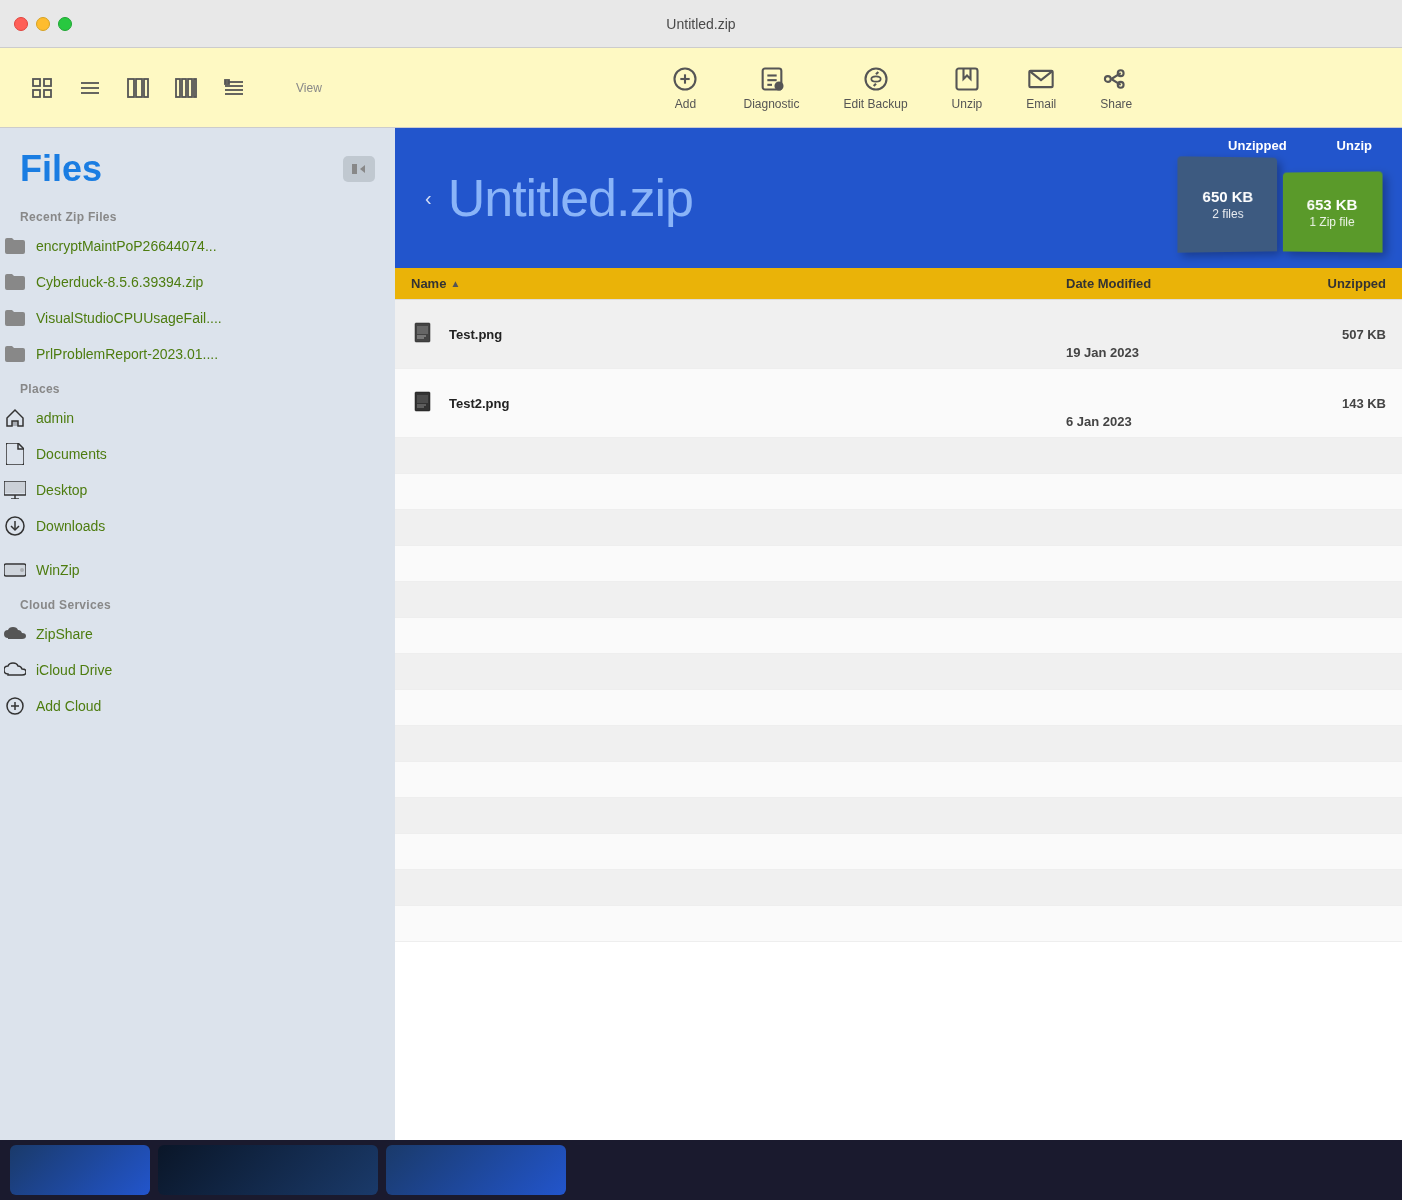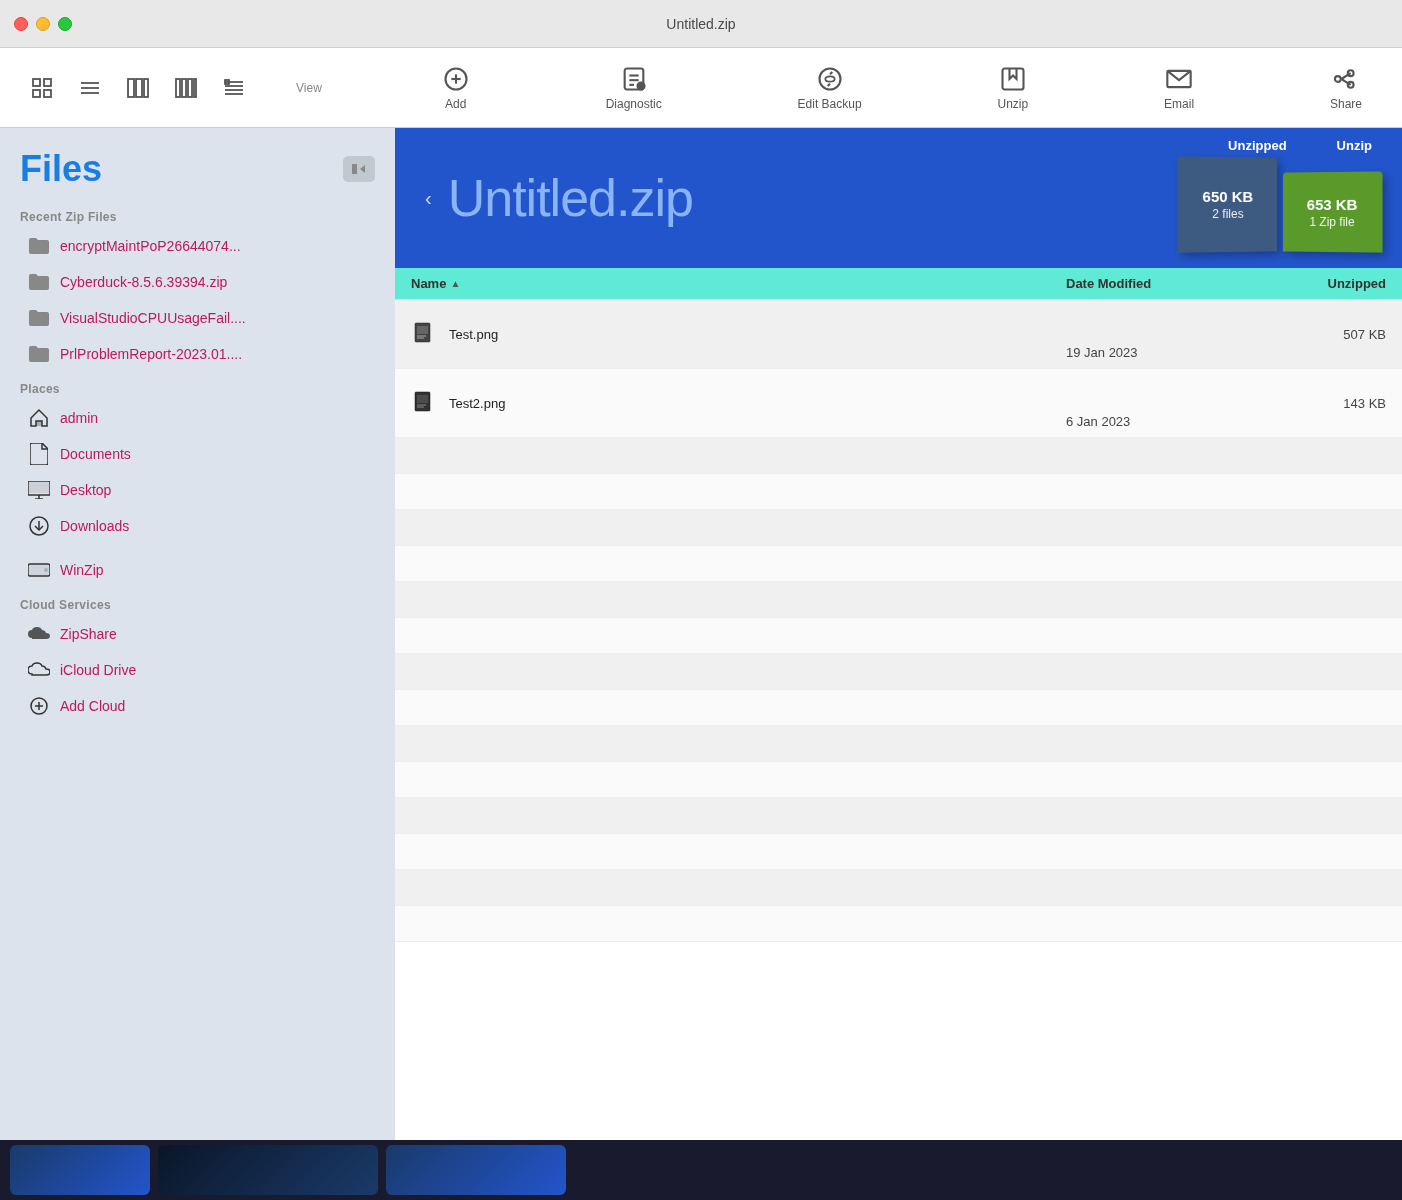--- a/index.html
+++ b/index.html
@@ -39,21 +39,21 @@
     .win-max { background: #28c840; border: 1px solid #20a534; }
     .title-text {
       font-size: 14px;
       color: #4a4a4a;
       font-weight: 500;
     }
 
     
     .toolbar {
       height: 80px;
-      background: #ffffff;
+      background: #fef9c3;
       display: flex;
       align-items: center;
       padding: 0 20px;
       border-bottom: 1px solid #ccc;
       gap: 0;
     }
     .toolbar-section-left {
       display: flex;
       align-items: center;
       gap: 4px;
@@ -69,21 +69,21 @@
       color: #555;
       font-size: 11px;
       gap: 4px;
     }
     .toolbar-icon-btn svg { width: 24px; height: 24px; }
     .toolbar-section-right {
       display: flex;
       align-items: center;
       gap: 4px;
       flex: 1;
-      justify-content: space-between;
+      justify-content: center;
       margin-left: 60px;
     }
     .toolbar-action-btn {
       display: flex;
       flex-direction: column;
       align-items: center;
       cursor: pointer;
       padding: 6px 20px;
       border-radius: 6px;
       color: #555;
@@ -132,24 +132,24 @@
     .sidebar-section-label {
       font-size: 12px;
       color: #888;
       font-weight: 600;
       padding: 10px 20px 4px 20px;
       letter-spacing: 0.3px;
     }
     .sidebar-item {
       display: flex;
       align-items: center;
-      padding: 7px 28px;
+      padding: 7px 4px;
       cursor: pointer;
       font-size: 14px;
-      color: #be185d;
+      color: #4d7c0f;
       gap: 10px;
     }
     .sidebar-item-icon {
       width: 22px;
       height: 22px;
       display: flex;
       align-items: center;
       justify-content: center;
       font-size: 18px;
       flex-shrink: 0;
@@ -194,21 +194,21 @@
     .file-list-container {
       flex: 1;
       background: #fff;
       overflow-y: auto;
     }
     .file-list-header {
       display: flex;
       align-items: center;
       padding: 8px 16px;
       border-bottom: 1px solid #ddd;
-      background: #5eead4;
+      background: #eab308;
       font-size: 13px;
       font-weight: 600;
       color: #333;
       gap: 0;
     }
     .col-name {
       flex: 1;
       display: flex;
       align-items: center;
       gap: 4px;
@@ -218,20 +218,21 @@
     .sort-arrow { font-size: 10px; color: #555; }
 
     .file-row {
       display: flex;
       align-items: center;
       padding: 8px 16px;
       border-bottom: 1px solid #eee;
       font-size: 13px;
       cursor: pointer;
       gap: 0;
+      font-weight: bold;
     }
     .file-row:nth-child(odd) { background: #fafafa; }
     .file-row:nth-child(even) { background: #f0f0f0; }
 
     .file-icon {
       width: 28px;
       height: 28px;
       margin-right: 10px;
       display: flex;
       align-items: center;

